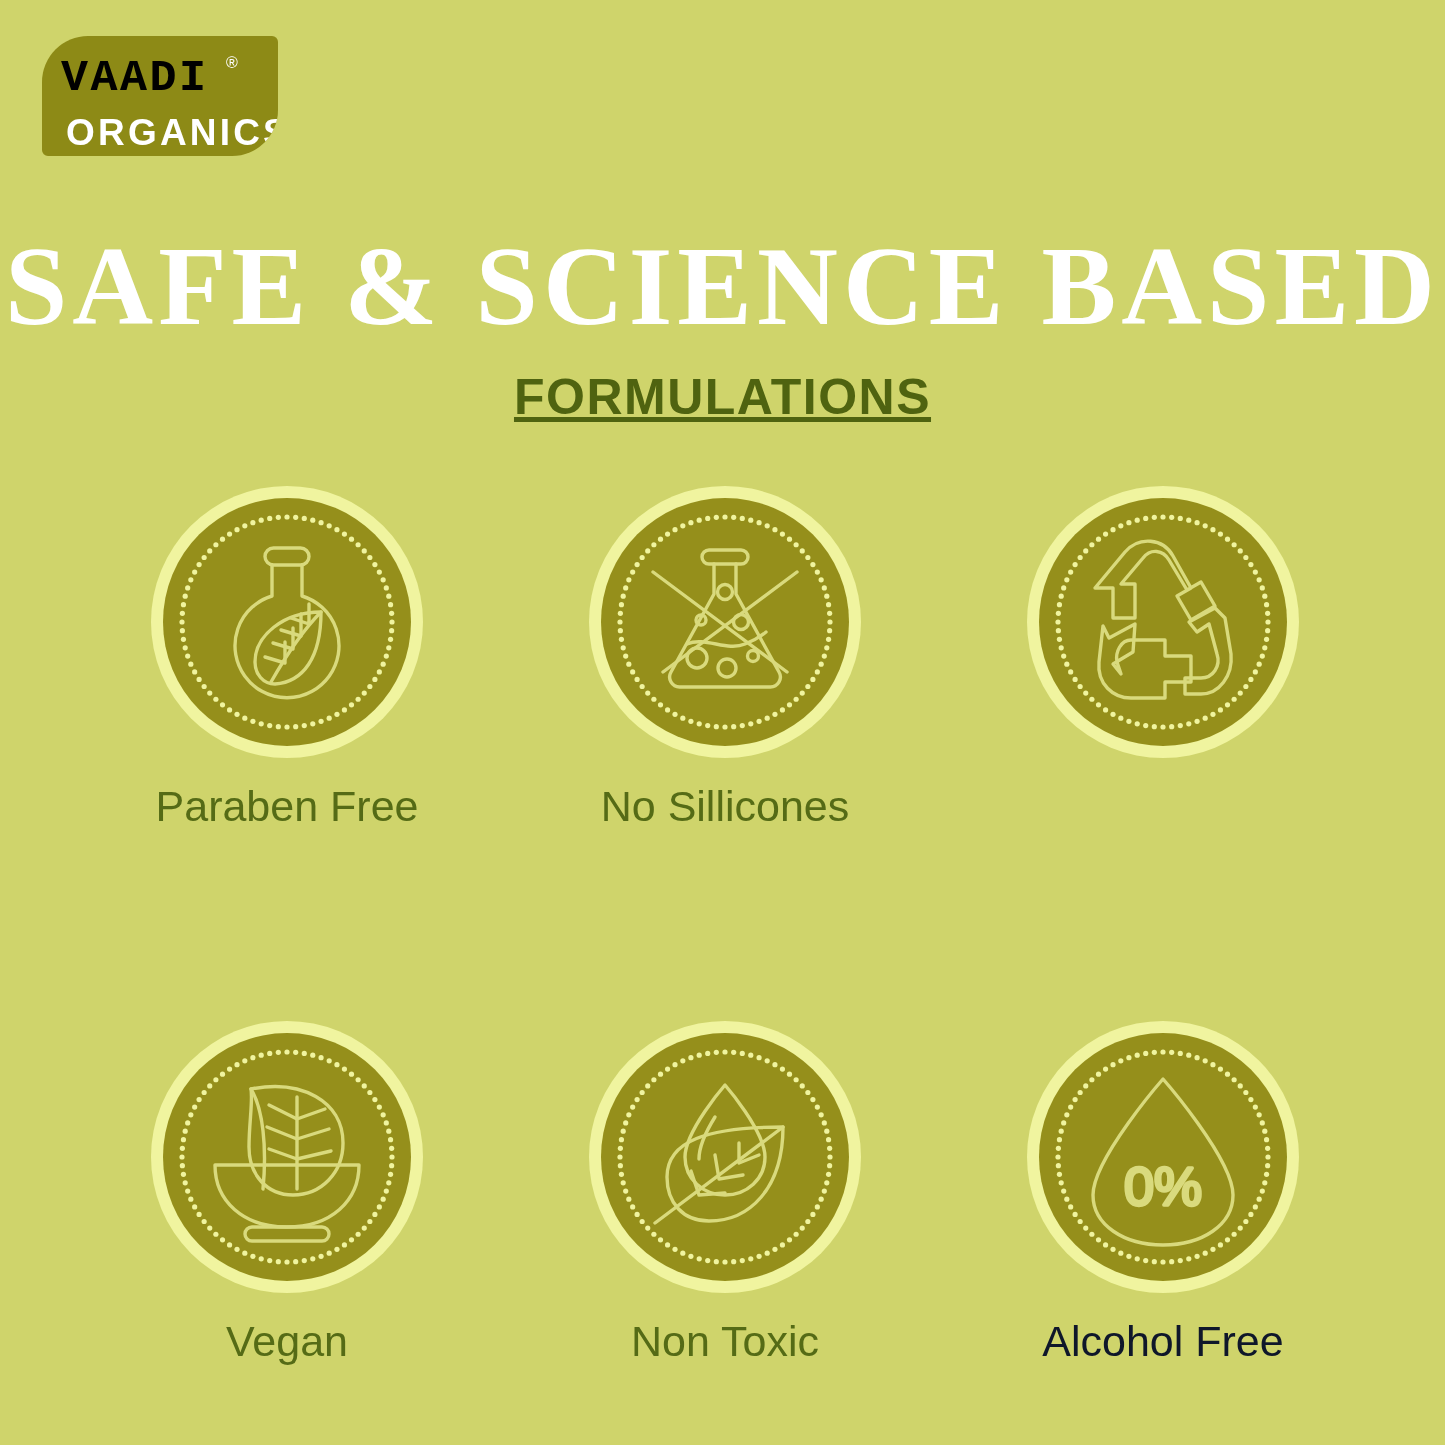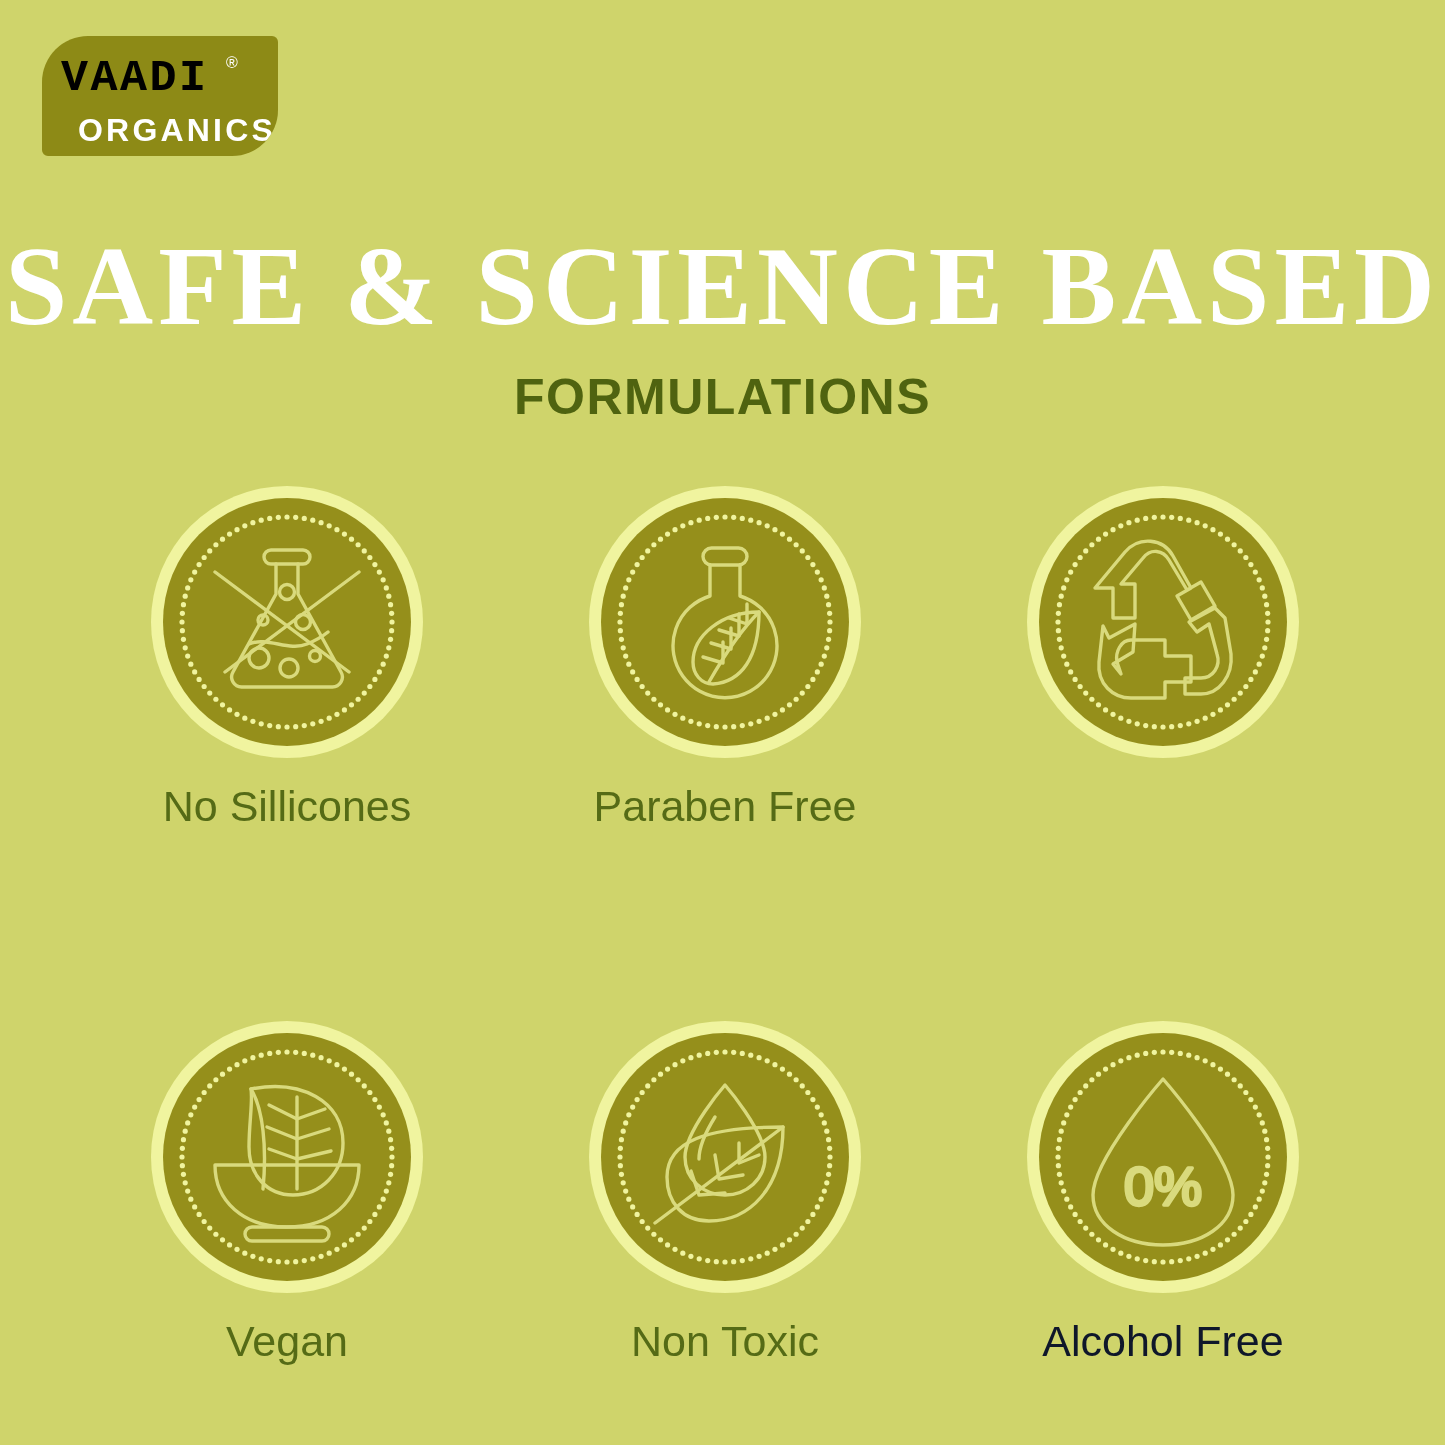--- a/index.html
+++ b/index.html
@@ -48,24 +48,24 @@
     position: absolute;
     left: 184px;
     top: 19px;
     color: #ffffff;
     font-size: 16px;
     font-weight: 400;
     line-height: 1;
   }
   #logo-sub {
     position: absolute;
-    left: 36px;
+    left: 24px;
     top: 78px;
     color: #ffffff;
-    font-size: 32px;
+    font-size: 37px;
     font-weight: 700;
     letter-spacing: 3.2px;
     line-height: 1;
     white-space: nowrap;
   }
 
   
   #headline {
     position: absolute;
     left: 0;
@@ -85,20 +85,21 @@
     left: 0;
     top: 372px;
     width: 1445px;
     text-align: center;
     color: #4f6310;
     font-family: "Liberation Sans", sans-serif;
     font-size: 50px;
     font-weight: 700;
     letter-spacing: 1.5px;
     line-height: 1;
+    text-decoration: underline;
   }
 
   
   #badge-grid {
     position: absolute;
     left: 0;
     top: 486px;
     width: 1445px;
   }
   .badge-row {
@@ -262,36 +263,33 @@
                 <circle cx="66.57" cy="36.10" r="2.6" fill="#f0f49f"></circle>
                 <circle cx="74.03" cy="31.66" r="2.6" fill="#f0f49f"></circle>
                 <circle cx="81.82" cy="27.84" r="2.6" fill="#f0f49f"></circle>
                 <circle cx="89.91" cy="24.69" r="2.6" fill="#f0f49f"></circle>
                 <circle cx="98.22" cy="22.21" r="2.6" fill="#f0f49f"></circle>
                 <circle cx="106.72" cy="20.43" r="2.6" fill="#f0f49f"></circle>
                 <circle cx="115.33" cy="19.36" r="2.6" fill="#f0f49f"></circle>
               </svg>
             <div class="badge-glyph">
               <svg viewBox="0 0 180 180" fill="none" stroke="#d9da7d" stroke-width="3.4" stroke-linecap="round" stroke-linejoin="round">
-                <path d="M74 18 h32 a7 7 0 0 1 0 14 h-32 a7 7 0 0 1 0 -14 Z"></path>
-                <path d="M79 32 V62 L36 140 a10 10 0 0 0 9 15 h90 a10 10 0 0 0 9 -15 L101 62 V32"></path>
-                <path d="M52 112 C70 104 92 120 110 112 C120 108 126 104 131 100"></path>
-                <circle cx="90" cy="60" r="7.5"></circle>
-                <circle cx="66" cy="88" r="5"></circle>
-                <circle cx="106" cy="90" r="7.5"></circle>
-                <circle cx="62" cy="126" r="10"></circle>
-                <circle cx="92" cy="136" r="9"></circle>
-                <circle cx="118" cy="124" r="5.5"></circle>
-                <path d="M18 40 L152 140"></path>
-                <path d="M162 40 L28 140"></path>
+                <rect x="68" y="16" width="44" height="17" rx="8.5"></rect>
+                <path d="M75 33 V64 A52 52 0 1 0 105 64 V33"></path>
+                <path d="M124 80 C124 126 106 150 78 152 C66 152 58 142 58 130 C58 104 86 80 124 80 Z"></path>
+                <path d="M124 80 C106 98 90 122 74 150"></path>
+                <path d="M112 92 L112 72 M112 92 L94 86"></path>
+                <path d="M104 104 L104 82 M104 104 L84 98"></path>
+                <path d="M96 117 L96 96 M96 117 L76 111"></path>
+                <path d="M88 131 L88 110 M88 131 L68 125"></path>
               </svg>
             </div>
           </div>
         </div>
-        <div class="badge-label" style="color: rgb(85, 107, 22);">No Sillicones</div>
+        <div class="badge-label" style="color: rgb(85, 107, 22);">Paraben Free</div>
       </div>
 
       <div class="badge-cell">
         <div class="badge-disc" style="background: rgb(240, 244, 159);">
           <div class="badge-inner" style="background: rgb(149, 143, 27);">
             <svg class="dot-ring" viewBox="0 0 248 248">
                 <circle cx="124.00" cy="19.00" r="2.6" fill="#f0f49f"></circle>
                 <circle cx="132.67" cy="19.36" r="2.6" fill="#f0f49f"></circle>
                 <circle cx="141.28" cy="20.43" r="2.6" fill="#f0f49f"></circle>
                 <circle cx="149.78" cy="22.21" r="2.6" fill="#f0f49f"></circle>
@@ -363,33 +361,36 @@
                 <circle cx="66.57" cy="36.10" r="2.6" fill="#f0f49f"></circle>
                 <circle cx="74.03" cy="31.66" r="2.6" fill="#f0f49f"></circle>
                 <circle cx="81.82" cy="27.84" r="2.6" fill="#f0f49f"></circle>
                 <circle cx="89.91" cy="24.69" r="2.6" fill="#f0f49f"></circle>
                 <circle cx="98.22" cy="22.21" r="2.6" fill="#f0f49f"></circle>
                 <circle cx="106.72" cy="20.43" r="2.6" fill="#f0f49f"></circle>
                 <circle cx="115.33" cy="19.36" r="2.6" fill="#f0f49f"></circle>
               </svg>
             <div class="badge-glyph">
               <svg viewBox="0 0 180 180" fill="none" stroke="#d9da7d" stroke-width="3.4" stroke-linecap="round" stroke-linejoin="round">
-                <rect x="68" y="16" width="44" height="17" rx="8.5"></rect>
-                <path d="M75 33 V64 A52 52 0 1 0 105 64 V33"></path>
-                <path d="M124 80 C124 126 106 150 78 152 C66 152 58 142 58 130 C58 104 86 80 124 80 Z"></path>
-                <path d="M124 80 C106 98 90 122 74 150"></path>
-                <path d="M112 92 L112 72 M112 92 L94 86"></path>
-                <path d="M104 104 L104 82 M104 104 L84 98"></path>
-                <path d="M96 117 L96 96 M96 117 L76 111"></path>
-                <path d="M88 131 L88 110 M88 131 L68 125"></path>
+                <path d="M74 18 h32 a7 7 0 0 1 0 14 h-32 a7 7 0 0 1 0 -14 Z"></path>
+                <path d="M79 32 V62 L36 140 a10 10 0 0 0 9 15 h90 a10 10 0 0 0 9 -15 L101 62 V32"></path>
+                <path d="M52 112 C70 104 92 120 110 112 C120 108 126 104 131 100"></path>
+                <circle cx="90" cy="60" r="7.5"></circle>
+                <circle cx="66" cy="88" r="5"></circle>
+                <circle cx="106" cy="90" r="7.5"></circle>
+                <circle cx="62" cy="126" r="10"></circle>
+                <circle cx="92" cy="136" r="9"></circle>
+                <circle cx="118" cy="124" r="5.5"></circle>
+                <path d="M18 40 L152 140"></path>
+                <path d="M162 40 L28 140"></path>
               </svg>
             </div>
           </div>
         </div>
-        <div class="badge-label" style="color: rgb(85, 107, 22);">Paraben Free</div>
+        <div class="badge-label" style="color: rgb(85, 107, 22);">No Sillicones</div>
       </div>
 
       <div class="badge-cell">
         <div class="badge-disc" style="background: rgb(240, 244, 159);">
           <div class="badge-inner" style="background: rgb(149, 143, 27);">
             <svg class="dot-ring" viewBox="0 0 248 248">
                 <circle cx="124.00" cy="19.00" r="2.6" fill="#f0f49f"></circle>
                 <circle cx="132.67" cy="19.36" r="2.6" fill="#f0f49f"></circle>
                 <circle cx="141.28" cy="20.43" r="2.6" fill="#f0f49f"></circle>
                 <circle cx="149.78" cy="22.21" r="2.6" fill="#f0f49f"></circle>

